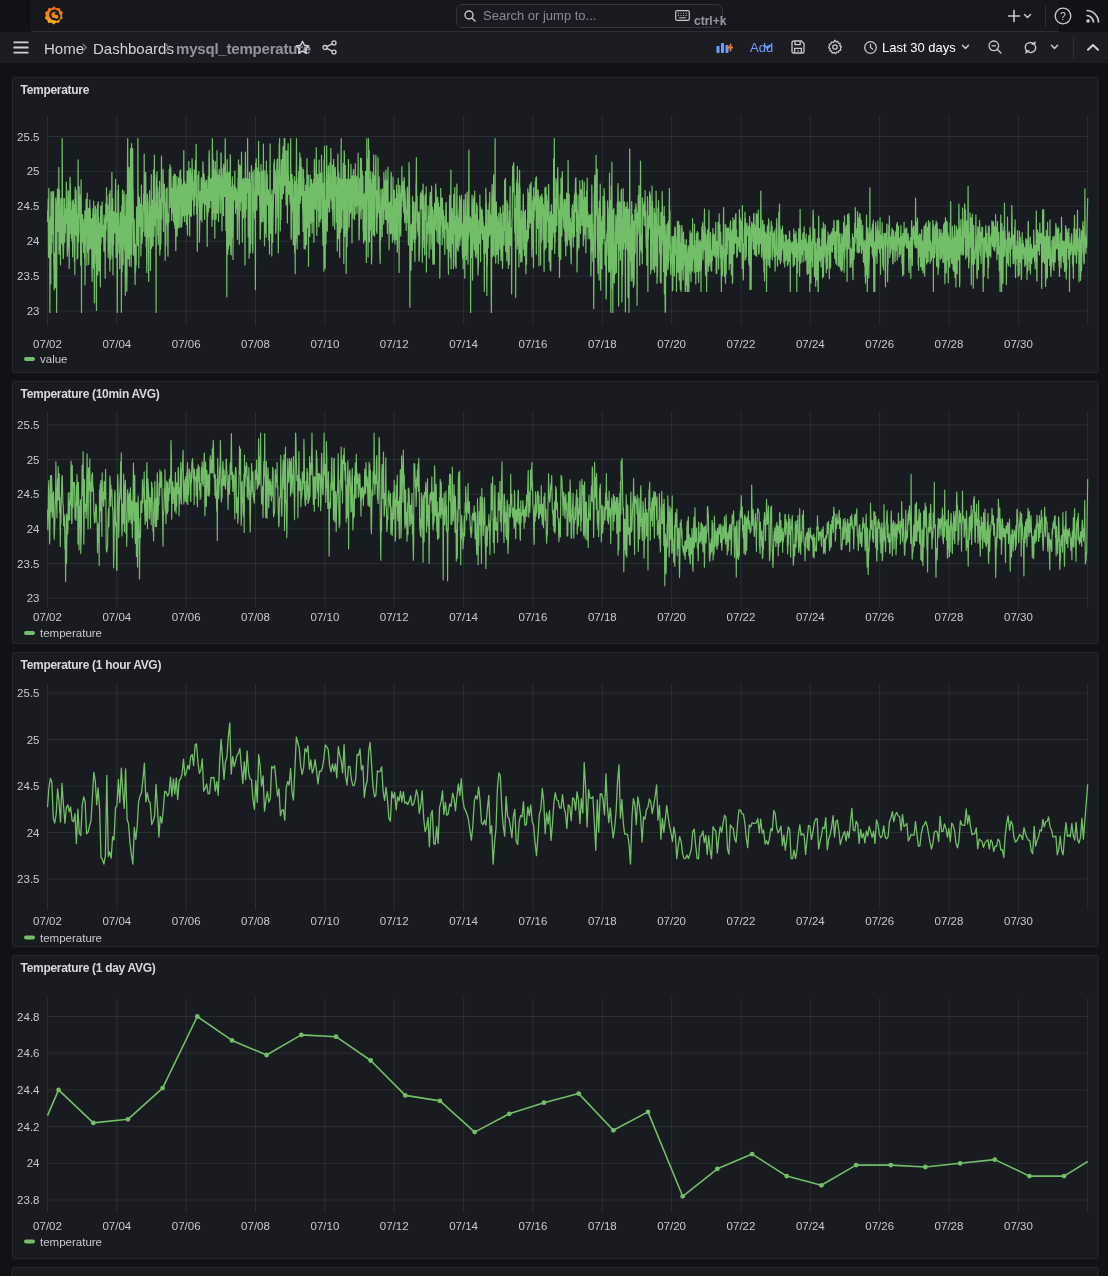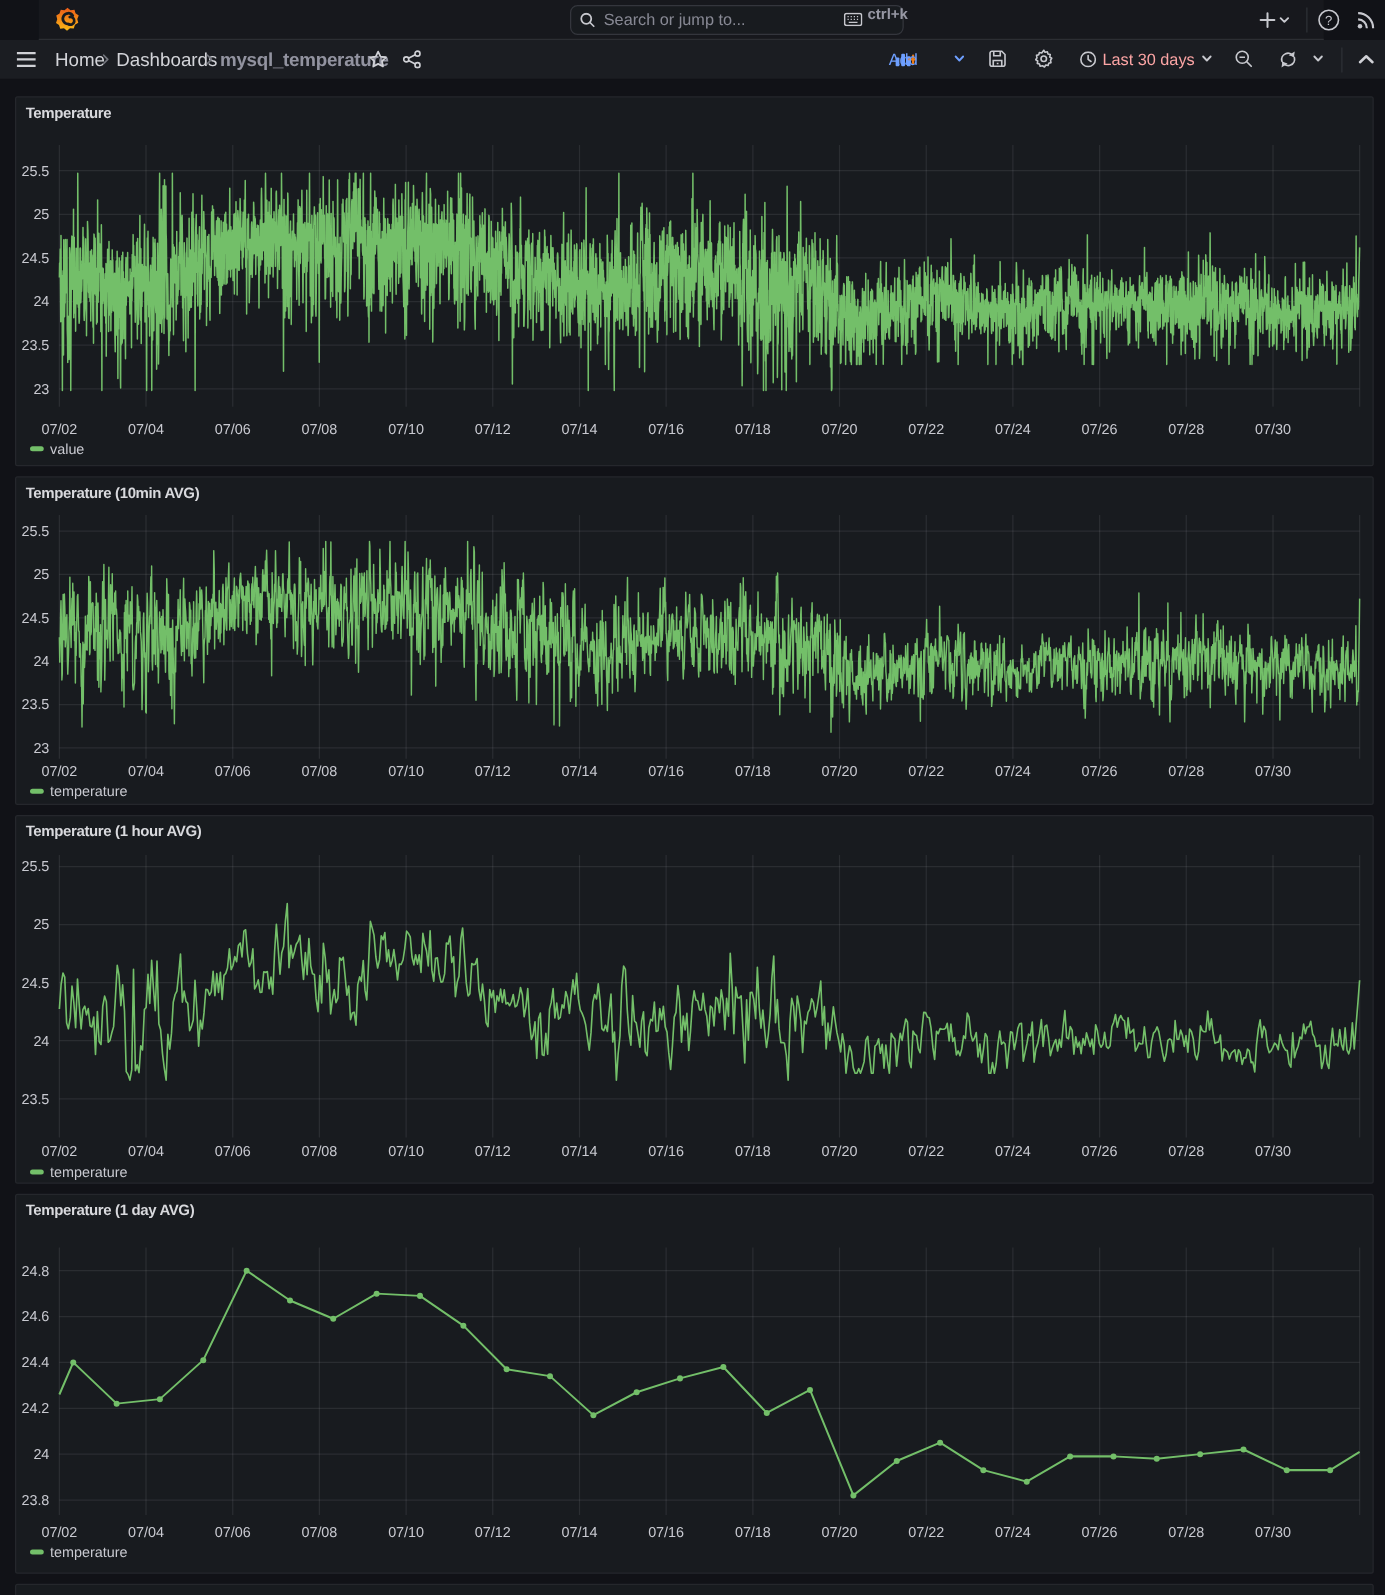--- a/index.html
+++ b/index.html
@@ -4,24 +4,24 @@
 * { margin:0; padding:0; box-sizing:border-box; }
 html,body { width:1108px; height:1276px; background:#111217; overflow:hidden;
   font-family:"Liberation Sans",sans-serif; }
 .hdr1 { position:absolute; left:0; top:0; width:1028px; height:32px; background:#17181d;
   border-bottom:1px solid #2c2e33;margin-left:31px; }
 .hdr2 { position:absolute; left:0; top:32px; width:1108px; height:32px; background:#1b1d22;
   border-bottom:1px solid #101116; }
 .searchbox { position:absolute; left:425px; top:4px; width:267px; height:24px;
   background:#181b1f; border:1px solid #34363d; border-radius:6px; }
 .stxt { position:absolute; left:452px; top:8px; font-size:13px; color:rgba(204,204,220,0.62); }
-.ktxt { position:absolute; left:663px; top:4px; font-size:12px; font-weight:700; color:rgba(204,204,220,0.7); }
+.ktxt { position:absolute; left:663px; top:14px; font-size:12px; font-weight:700; color:rgba(204,204,220,0.7); }
 .crumb { position:absolute; top:40px; font-size:15px; font-weight:500; color:#d3d4d9; }
 .crumb.dim { color:rgba(204,204,220,0.68); font-weight:700; letter-spacing:-0.2px; }
-.rtxt { position:absolute; top:40px; font-size:13px; font-weight:500; color:#fca5a5; }
+.rtxt { position:absolute; top:40px; font-size:13px; font-weight:500; color:#ffffff; }
 .panel { position:absolute; left:12px; width:1087px; background:#181b1f;
   border:1px solid #25272c; border-radius:2px; }
 .panel svg { overflow:visible; }
 .tick { font:11.5px "Liberation Sans",sans-serif; fill:#c8c9d0; }
 .ptitle { font:600 12px "Liberation Sans",sans-serif; fill:#d8d9dd; letter-spacing:-0.3px; }
 .legend { font:11.5px "Liberation Sans",sans-serif; fill:#c8c9d0; }
 </style></head>
 <body>
 <div class="hdr1">
 <svg style="position:absolute;left:13px;top:5px" width="20" height="22" viewBox="0 0 20 22" fill="none" xmlns="http://www.w3.org/2000/svg">
@@ -106,21 +106,21 @@
 <circle cx="12" cy="2.9" r="2" stroke="#d0d1d6" stroke-width="1.3"></circle>
 <circle cx="12" cy="12.1" r="2" stroke="#d0d1d6" stroke-width="1.3"></circle>
 <path d="M4.8,6.6 L10.2,3.8 M4.8,8.4 L10.2,11.2" stroke="#d0d1d6" stroke-width="1.3"></path>
   </svg>
 <svg style="position:absolute;left:716px;top:41px" width="17" height="13" viewBox="0 0 17 13" fill="none" xmlns="http://www.w3.org/2000/svg">
     <rect x="0.5" y="5" width="3" height="7" rx="0.8" fill="#6e9fff"></rect>
 <rect x="5" y="2" width="3" height="10" rx="0.8" fill="#6e9fff"></rect>
 <rect x="9.5" y="4" width="3" height="8" rx="0.8" fill="#6e9fff"></rect>
 <path d="M14.5,3.5 V9.5 M11.5,6.5 H17" stroke="#eb7b18" stroke-width="1.8" stroke-linecap="round"></path>
   </svg>
-<div class="rtxt" style="left:711px;color:#6e9fff">Add</div>
+<div class="rtxt" style="left:750px;color:#6e9fff">Add</div>
 <svg style="position:absolute;left:763px;top:44px" width="9" height="6" viewBox="0 0 9 6" fill="none" xmlns="http://www.w3.org/2000/svg">
     <path d="M1.5,1.2 L4.5,4.4 L7.5,1.2" stroke="#6e9fff" stroke-width="1.5" stroke-linecap="round" stroke-linejoin="round"></path>
   </svg>
 <svg style="position:absolute;left:791px;top:40px" width="14" height="14" viewBox="0 0 14 14" fill="none" xmlns="http://www.w3.org/2000/svg">
     <path d="M1,2.6 a1.6,1.6 0 0 1 1.6,-1.6 h7.8 L13,3.6 v7.8 a1.6,1.6 0 0 1 -1.6,1.6 h-8.8 a1.6,1.6 0 0 1 -1.6,-1.6 Z" stroke="#c7c8ce" stroke-width="1.3"></path>
 <path d="M4,1.4 v3.2 h5.2 v-3.2 M3.6,13 v-4.6 h6.8 v4.6" stroke="#c7c8ce" stroke-width="1.3"></path>
 <path d="M6.4,10.8 h1.4" stroke="#c7c8ce" stroke-width="1.3"></path>
   </svg>
 <svg style="position:absolute;left:827px;top:39px" width="16" height="16" viewBox="0 0 16 16" fill="none" xmlns="http://www.w3.org/2000/svg">
     <circle cx="8" cy="8" r="2.2" stroke="#c7c8ce" stroke-width="1.3"></circle>

